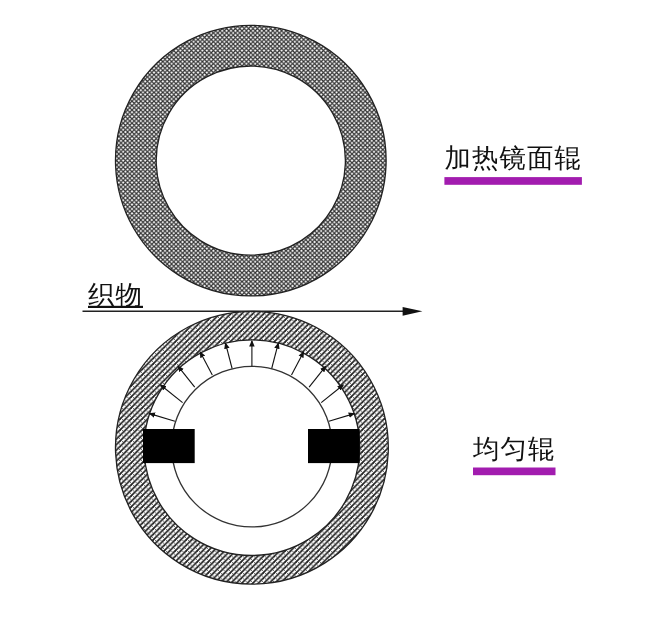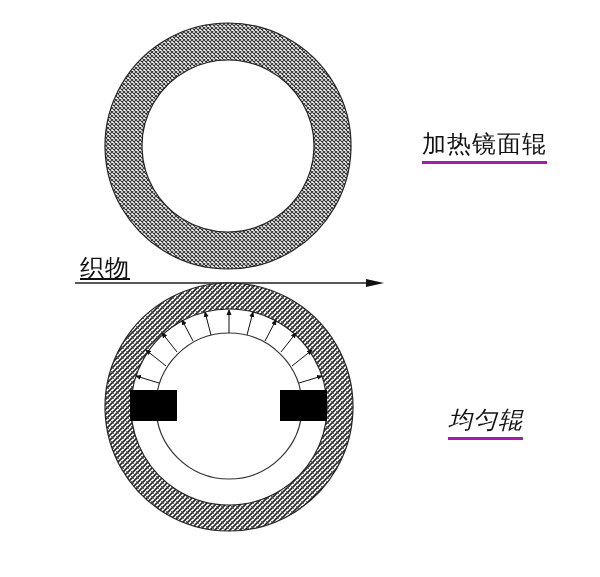--- a/index.html
+++ b/index.html
@@ -1,19 +1,19 @@
 <!DOCTYPE html>
 <html><head>
 <meta charset="utf-8">
 <style>
   html,body{margin:0;padding:0;background:#ffffff;}
   body{width:600px;height:577px;position:relative;overflow:hidden;font-family:"DejaVu Sans",sans-serif;}
   svg{position:absolute;left:0;top:0;}
   .label{position:absolute;font-size:24px;color:#111;letter-spacing:1px;white-space:nowrap;}
-  .ul{border-bottom:3px solid #a21caf;padding-bottom:1px;margin-left:18px;}
+  .ul{border-bottom:7px solid #a21caf;padding-bottom:1px;}
 </style>
 </head>
 <body>
 
 <svg width="600" height="577" viewBox="0 0 600 577">
   <defs>
     <pattern id="cross" width="4" height="4" patternUnits="userSpaceOnUse">
       <rect width="4" height="4" fill="#fff"></rect>
       <path d="M0,0 L4,4 M4,0 L0,4" stroke="#333" stroke-width="1.1"></path>
     </pattern>
@@ -52,13 +52,13 @@
       <line x1="166" y1="366" x2="146" y2="350"></line>
       <line x1="159" y1="383" x2="136" y2="376"></line>
     </g>
     <rect x="130" y="390" width="47" height="31" fill="#000"></rect>
     <rect x="280" y="390" width="47" height="31" fill="#000"></rect>
   </g>
 </svg>
 
 <div class="label ul" style="left:404px;top:128px;">加热镜面辊</div>
 <div class="label" style="left:80px;top:252px;text-decoration:underline;">织物</div>
-<div class="label ul" style="left:430px;top:404px;font-style:italic;">均匀辊</div>
+<div class="label ul" style="left:430px;top:392px;">均匀辊</div>
 
 </body></html>

